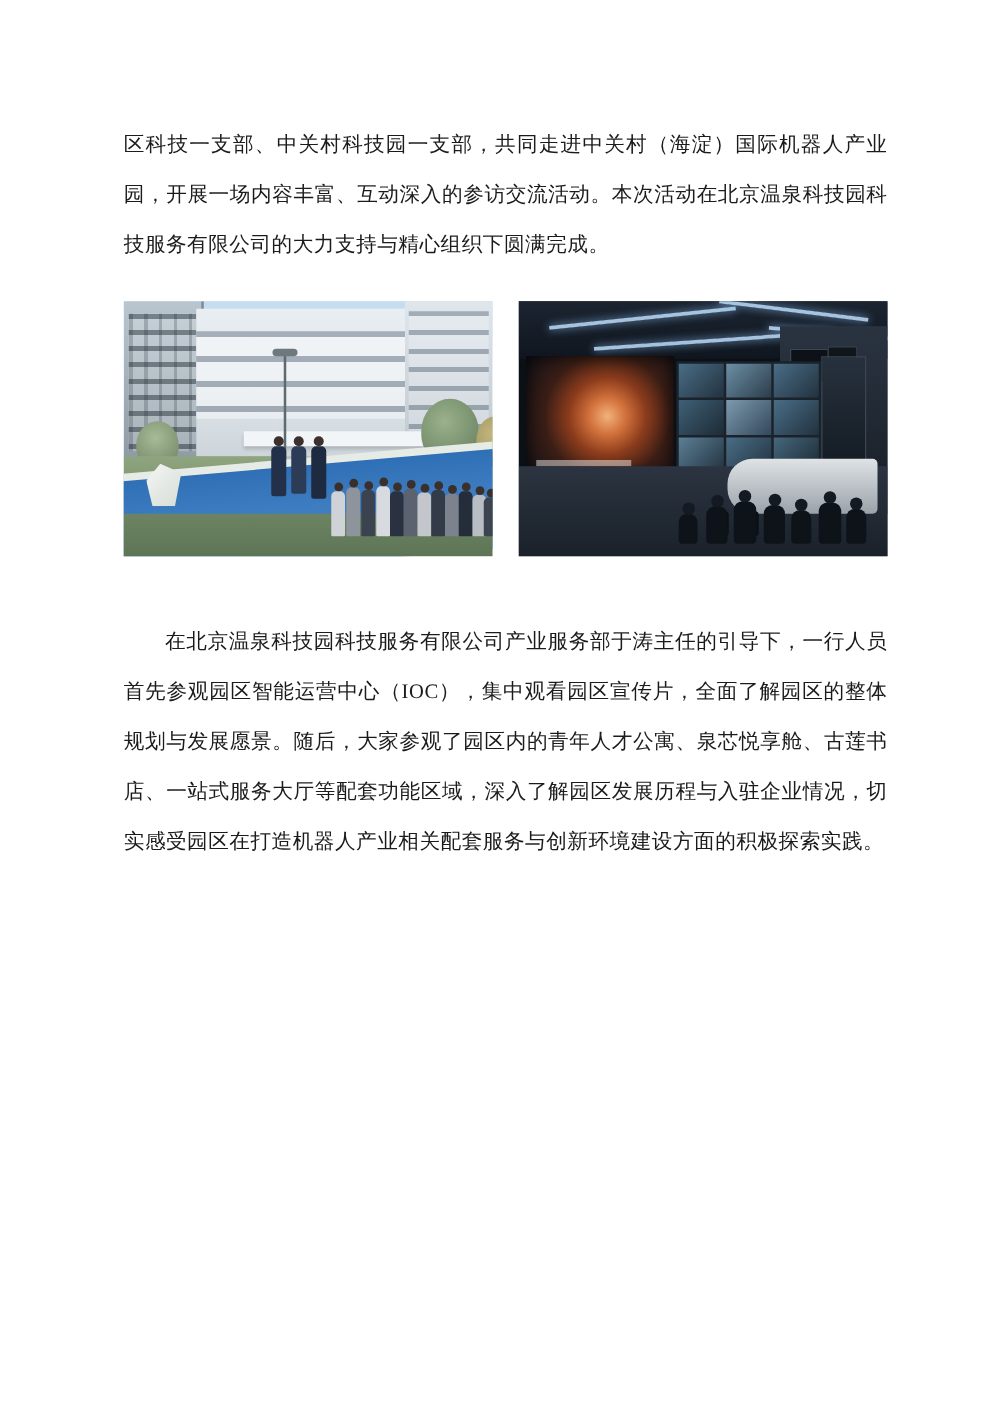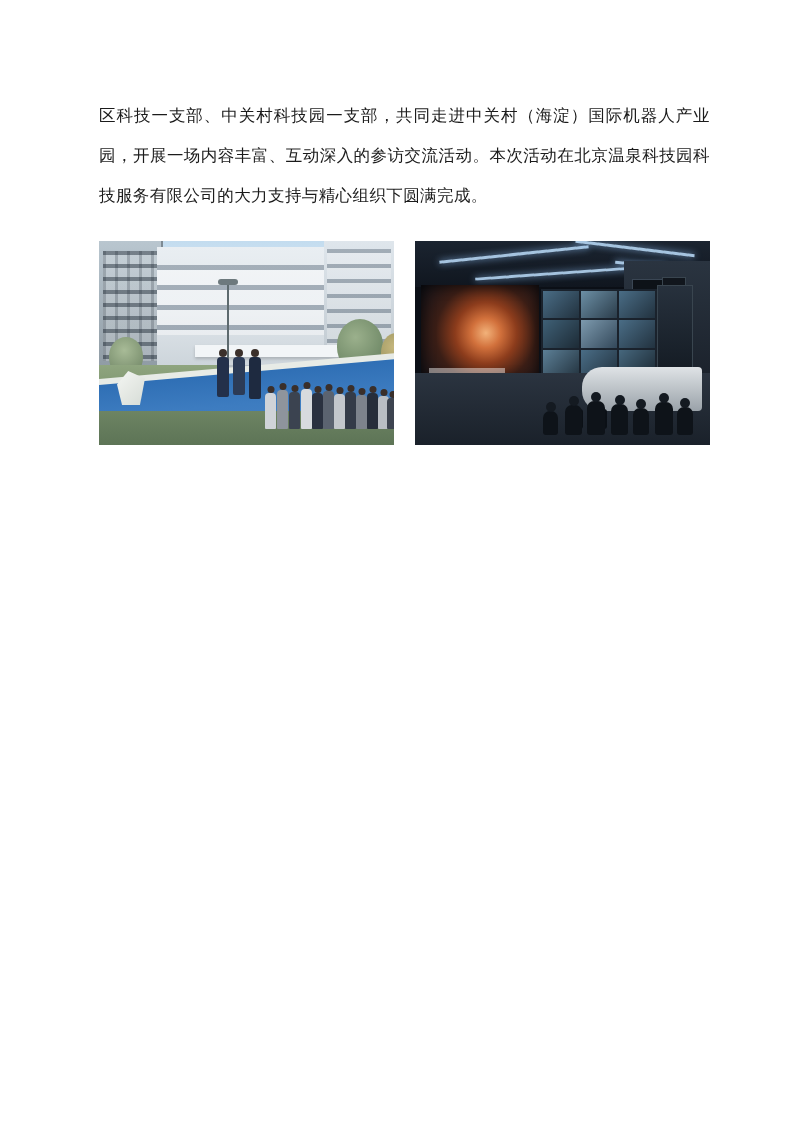--- a/index.html
+++ b/index.html
@@ -312,15 +312,16 @@
           <div class="head" style="left:240px; width:18px; height:33px;"></div>
           <div class="head" style="left:262px; width:16px; height:28px;"></div>
           <div class="head" style="left:128px; width:15px; height:24px;"></div>
         </div>
       </div>
 
     </div>
 
     <div class="caption-space"></div>
 
+    <p class="para indent" style="margin-top:34px;">在北京温泉科技园科技服务有限公司产业服务部于涛主任的引导下，一行人员首先参观园区智能运营中心（IOC），集中观看园区宣传片，全面了解园区的整体规划与发展愿景。随后，大家参观了园区内的青年人才公寓、泉芯悦享舱、古莲书店、一站式服务大厅等配套功能区域，深入了解园区发展历程与入驻企业情况，切实感受园区在打造机器人产业相关配套服务与创新环境建设方面的积极探索实践。</p>
 
   </div>
 </div>
 
 </body></html>

